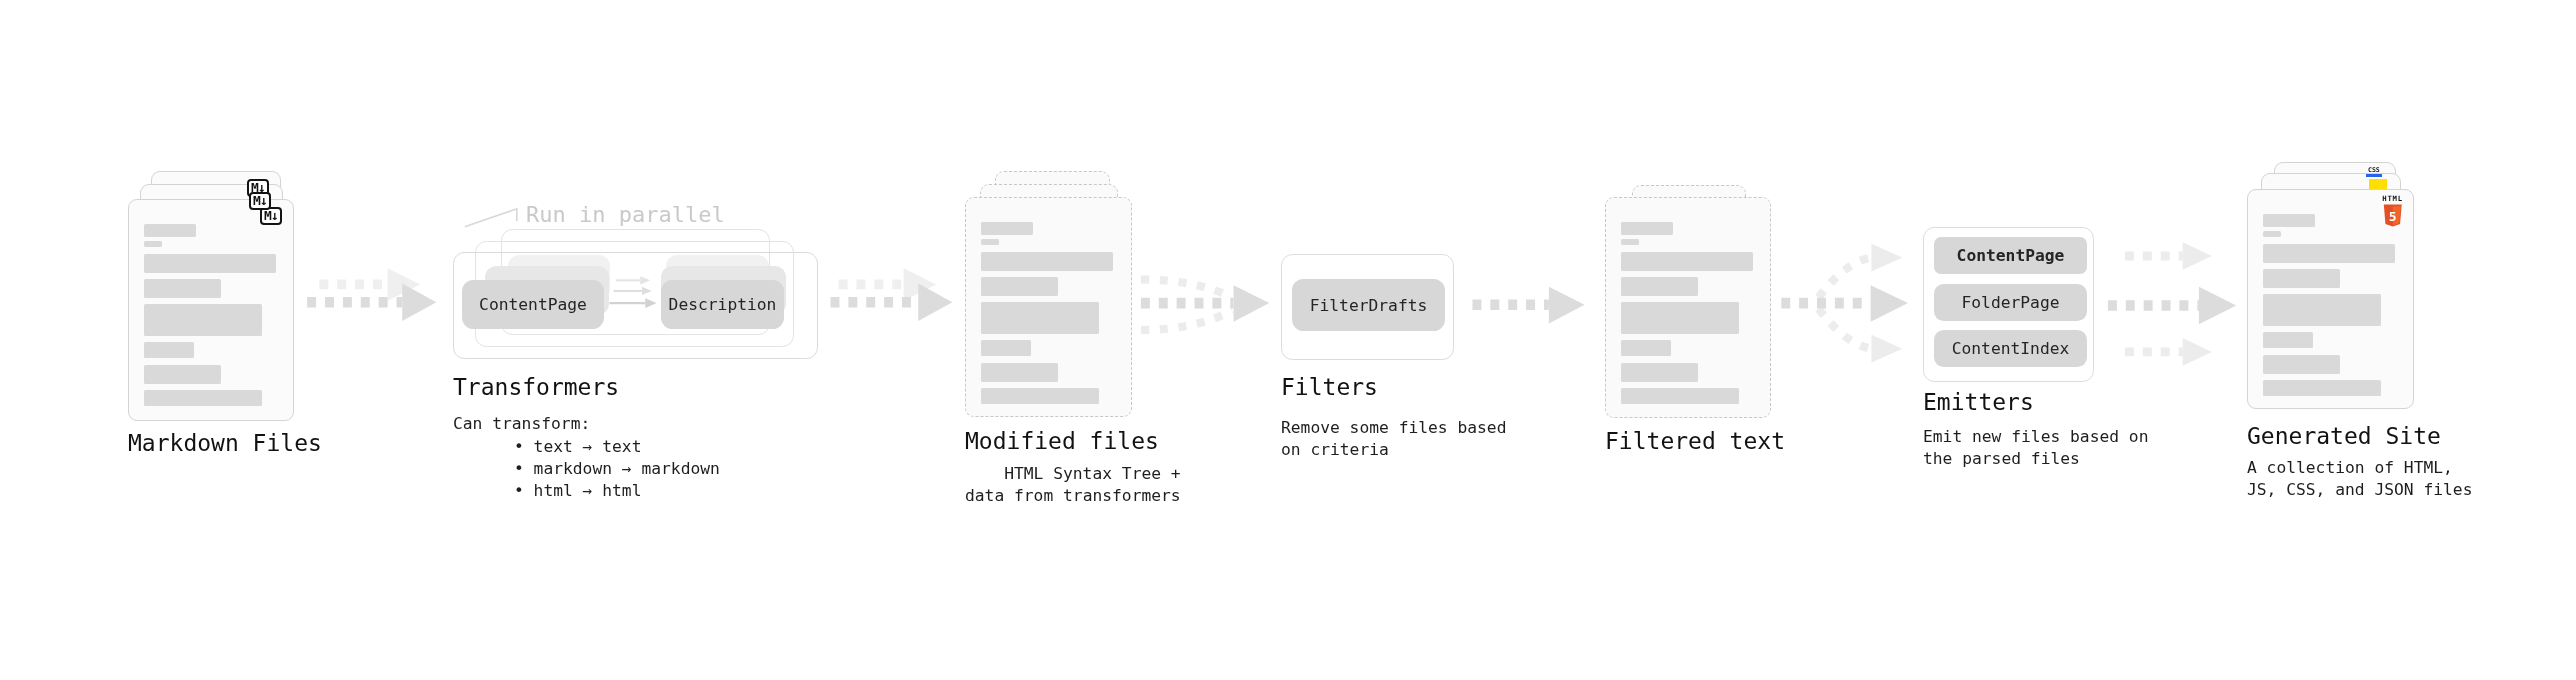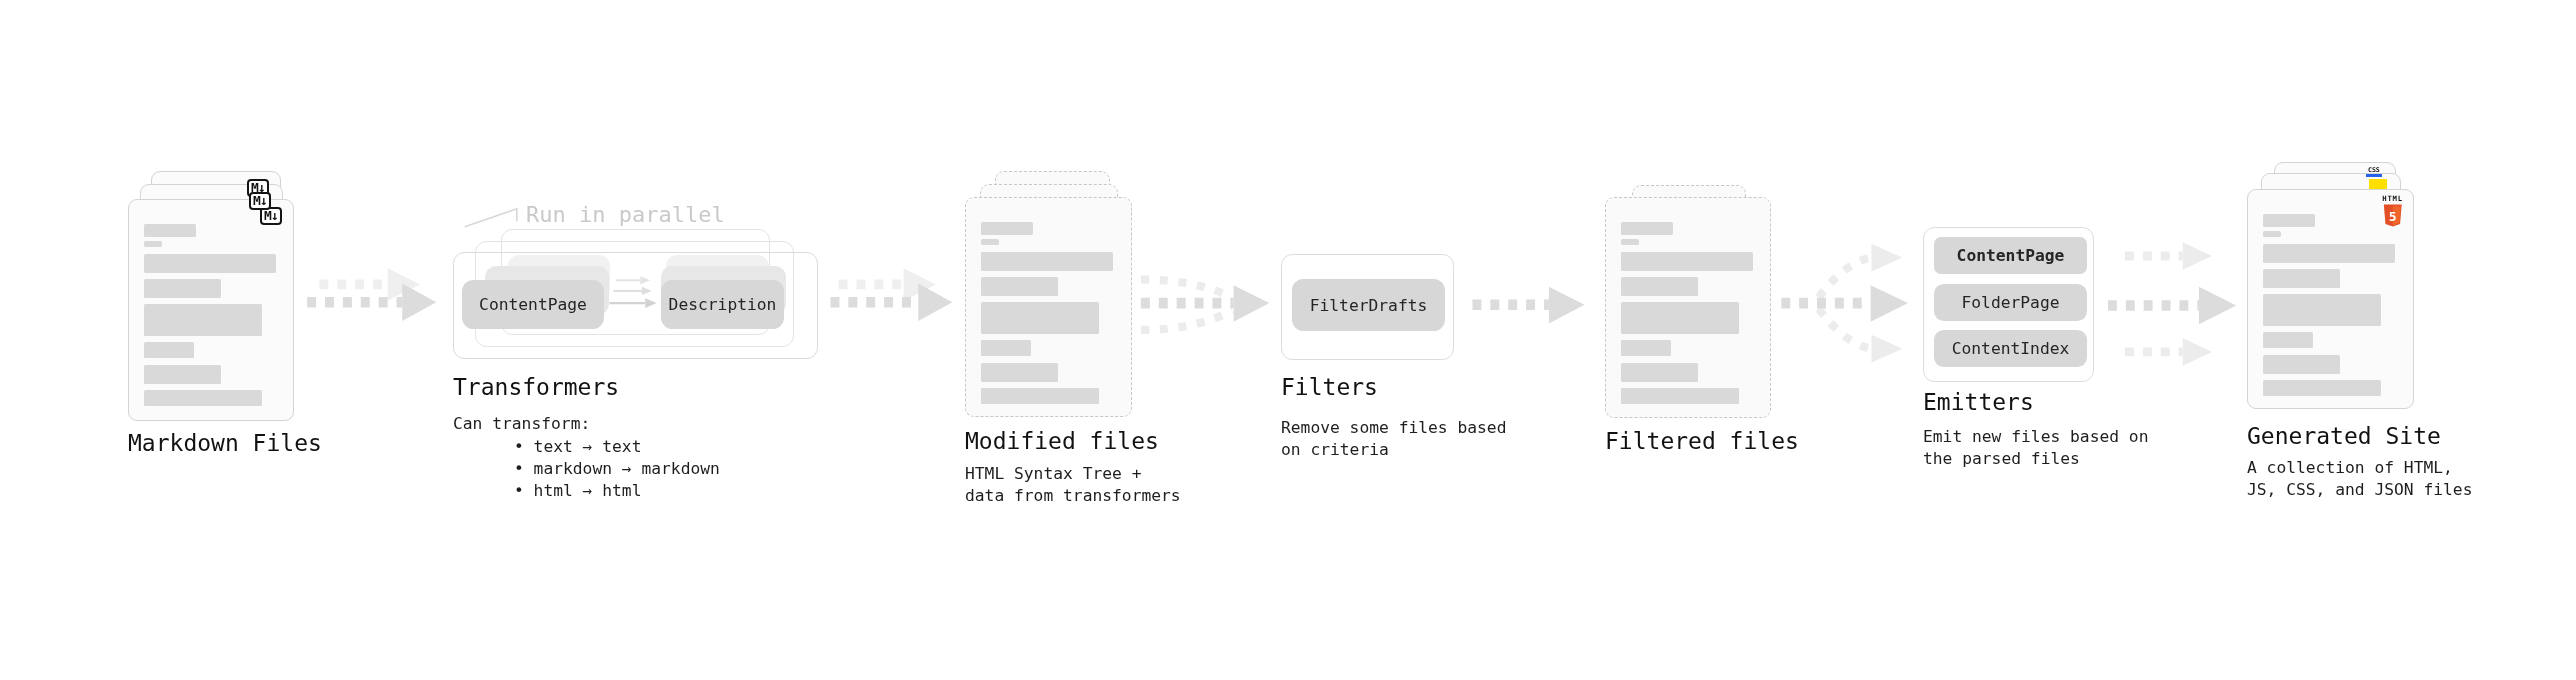--- a/index.html
+++ b/index.html
@@ -91,21 +91,21 @@
         <div class="bar" style="top: 23.6px; left: 15.4px; width: 52px; height: 13px;"></div>
         <div class="bar" style="top: 41px; left: 15.4px; width: 18px; height: 5.7px;"></div>
         <div class="bar" style="top: 54px; left: 15.4px; width: 132px; height: 18.7px;"></div>
         <div class="bar" style="top: 79px; left: 15.4px; width: 77px; height: 18.7px;"></div>
         <div class="bar" style="top: 104px; left: 15.4px; width: 118px; height: 32px;"></div>
         <div class="bar" style="top: 142px; left: 15.4px; width: 50px; height: 16.3px;"></div>
         <div class="bar" style="top: 165px; left: 15.4px; width: 77px; height: 18.7px;"></div>
         <div class="bar" style="top: 190px; left: 15.4px; width: 118px; height: 16.3px;"></div>
       </div>
     <div class="stage-label" style="left:965px;top:429px;">Modified files</div>
-    <div class="caption" style="left:965px;top:463px;">
+    <div class="caption" style="left:965px;top:463px;text-align:right;">
       <div>HTML Syntax Tree +</div>
       <div>data from transformers</div>
     </div>
   </div>
 
   <div>
     <div class="panel" style="left:1281px;top:254px;width:173px;height:106px;"></div>
     <div class="pill" style="left:1292px;top:279px;width:153px;height:52px;">FilterDrafts</div>
     <div class="stage-label" style="left:1281px;top:375px;">Filters</div>
     <div class="caption" style="left:1281px;top:417px;">
@@ -119,21 +119,21 @@
     <div class="file-card dashed" style="left:1605px;top:197px;width:166px;height:221px;z-index:4;">
         <div class="bar" style="top: 23.6px; left: 15.4px; width: 52px; height: 13px;"></div>
         <div class="bar" style="top: 41px; left: 15.4px; width: 18px; height: 5.7px;"></div>
         <div class="bar" style="top: 54px; left: 15.4px; width: 132px; height: 18.7px;"></div>
         <div class="bar" style="top: 79px; left: 15.4px; width: 77px; height: 18.7px;"></div>
         <div class="bar" style="top: 104px; left: 15.4px; width: 118px; height: 32px;"></div>
         <div class="bar" style="top: 142px; left: 15.4px; width: 50px; height: 16.3px;"></div>
         <div class="bar" style="top: 165px; left: 15.4px; width: 77px; height: 18.7px;"></div>
         <div class="bar" style="top: 190px; left: 15.4px; width: 118px; height: 16.3px;"></div>
       </div>
-    <div class="stage-label" style="left:1605px;top:429px;">Filtered files</div>
+    <div class="stage-label" style="left:1605px;top:429px;">Filtered text</div>
   </div>
 
   <div>
     <div class="panel" style="left:1923px;top:227px;width:171px;height:155px;"></div>
     <div class="pill" style="left:1934px;top:237px;width:153px;height:37px;border-radius:7px;font-weight:bold;">ContentPage</div>
     <div class="pill" style="left:1934px;top:284px;width:153px;height:37px;border-radius:9.8px;">FolderPage</div>
     <div class="pill" style="left:1934px;top:330px;width:153px;height:37px;border-radius:9.8px;">ContentIndex</div>
     <div class="stage-label" style="left:1923px;top:390px;">Emitters</div>
     <div class="caption" style="left:1923px;top:426px;">
       <div>Emit new files based on</div>

